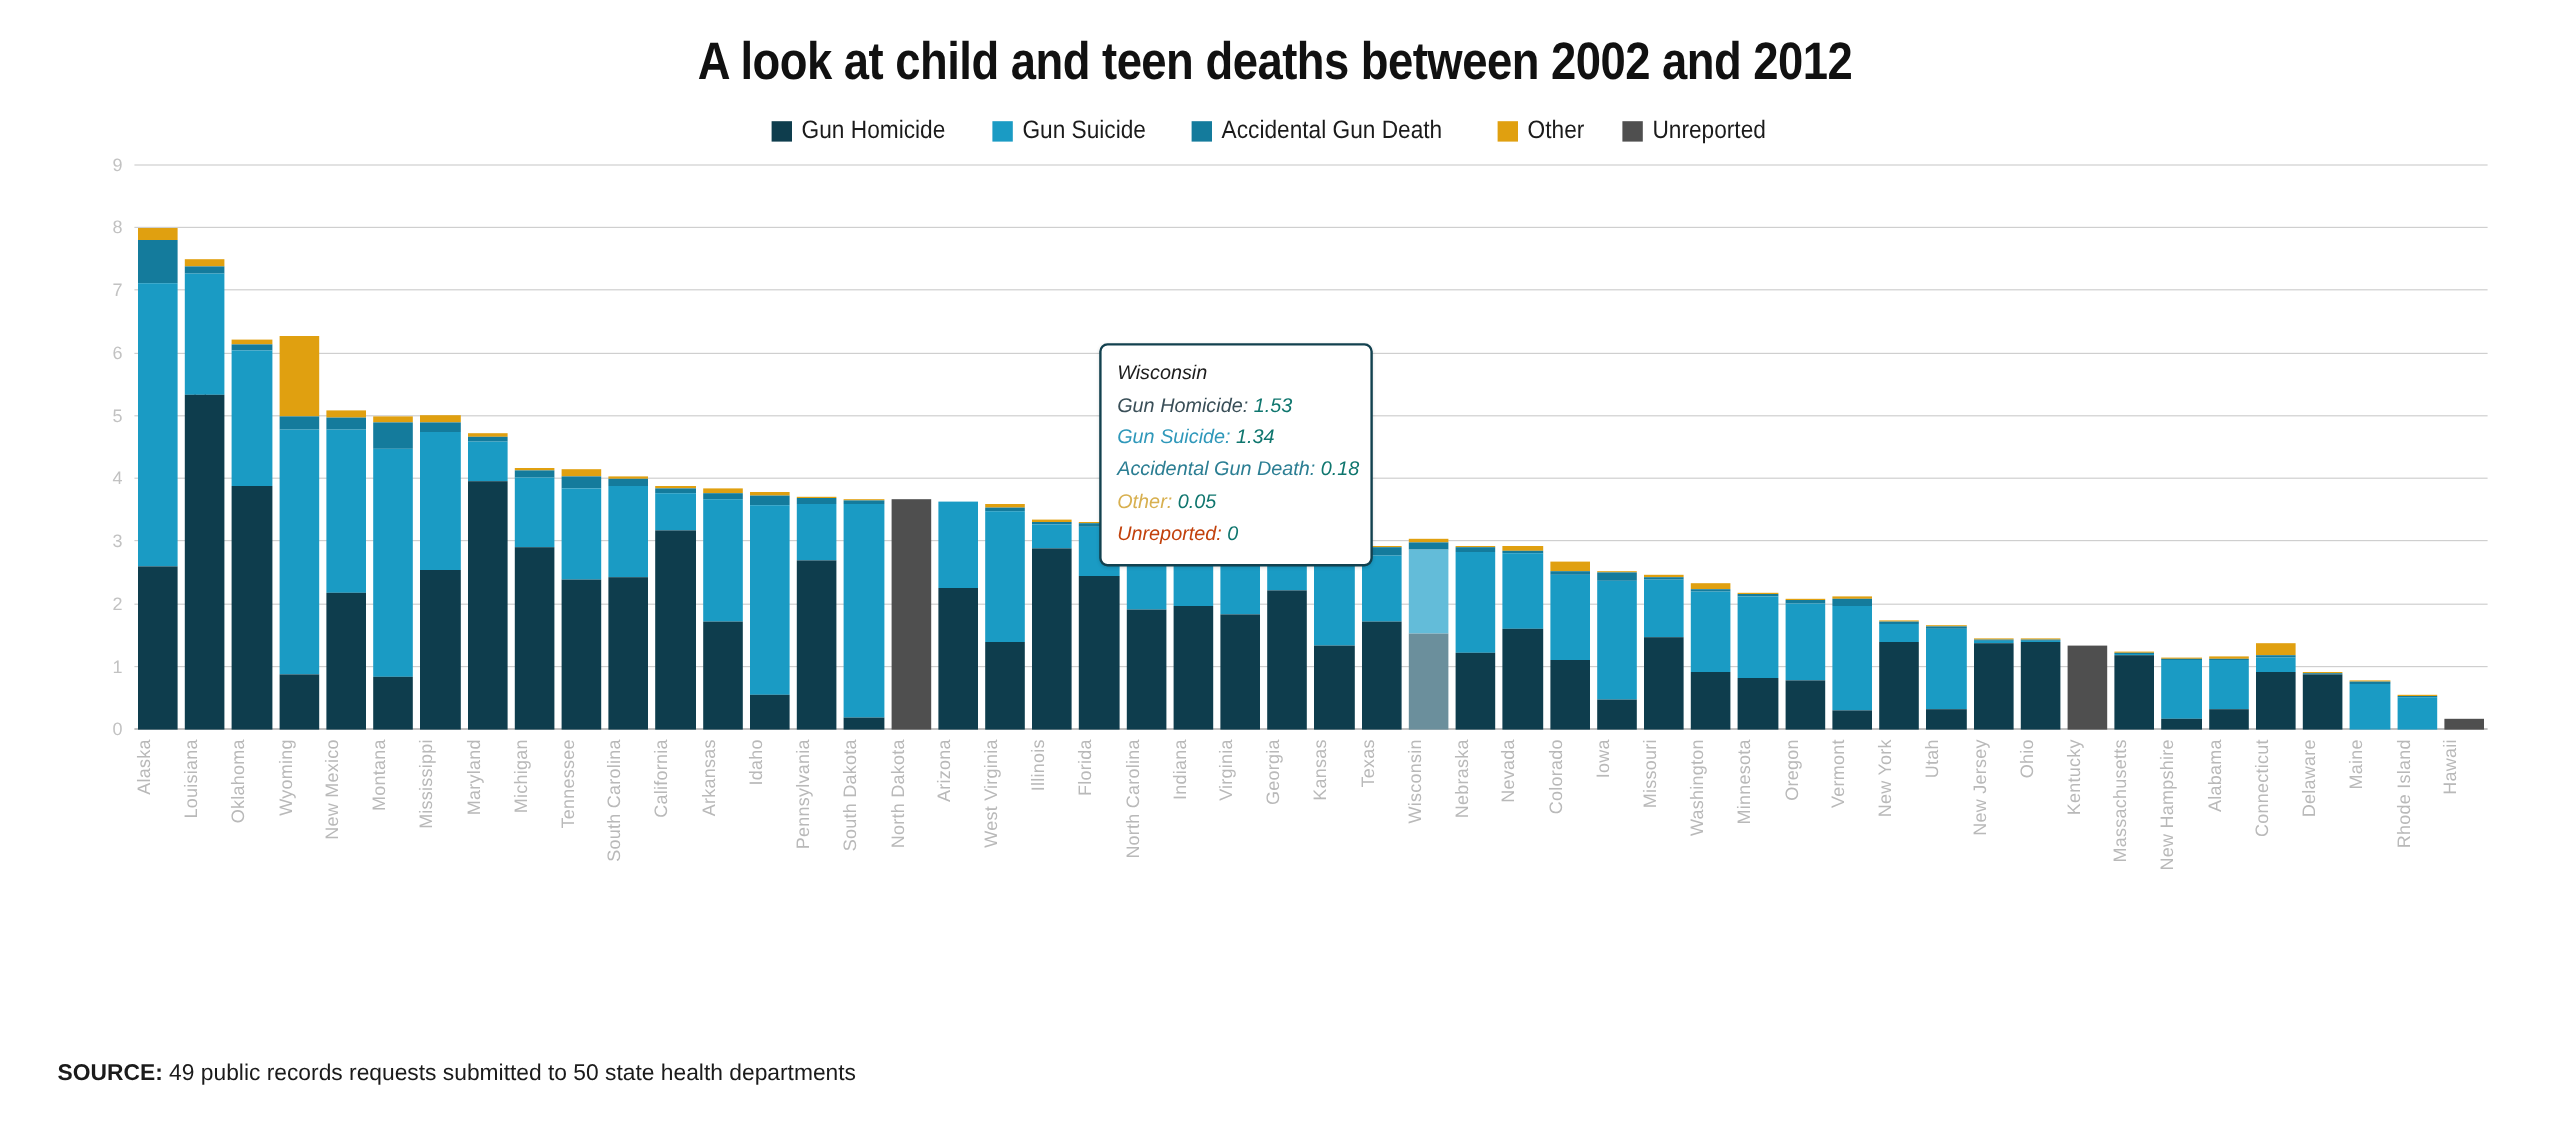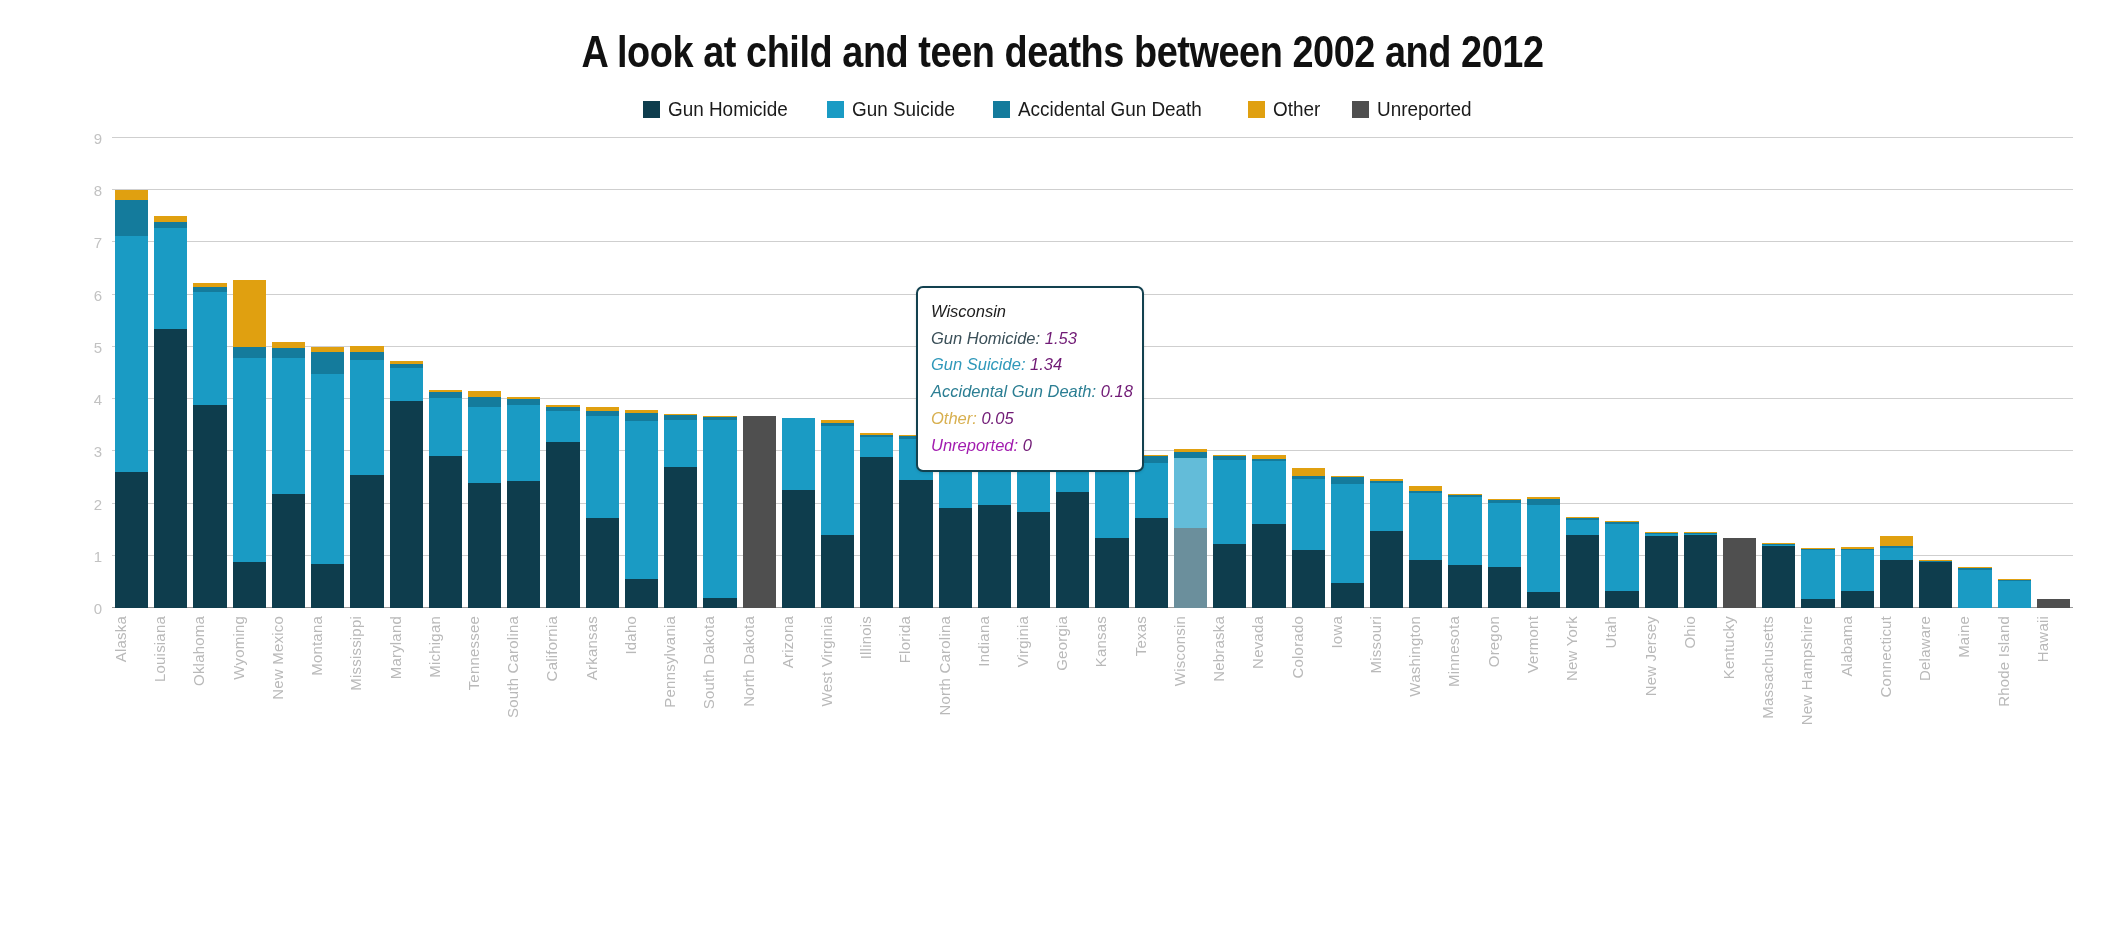--- a/index.html
+++ b/index.html
@@ -178,21 +178,21 @@
   }
   .tt-row {
     font-family: "Liberation Sans Narrow", "Liberation Sans", sans-serif;
     font-style: italic;
     font-size: 16.5px;
     line-height: 1.62;
     color: #1d1d1d;
     white-space: nowrap;
   }
   .tt-key { font-style: italic; }
-  .tt-val { font-style: italic; color: #701a75; }
+  .tt-val { font-style: italic; color: #0f766e; }
 
   
   .footer {
     position: absolute;
     left: 48px;
     bottom: 28px;
     width: 1400px;
   }
   .footer-line {
     font-family: "Liberation Sans Narrow", "Liberation Sans", sans-serif;
@@ -704,20 +704,23 @@
       <div class="x-label-cell"><span class="x-label-inner">Hawaii</span></div>
     </div>
 
   <div class="tooltip">
     <div class="tt-row">Wisconsin</div>
     <div id="tt-rows">
         <div class="tt-row"><span class="tt-key" style="color: rgb(58, 79, 88);">Gun Homicide:</span><span class="tt-val"> 1.53</span></div>
         <div class="tt-row"><span class="tt-key" style="color: rgb(47, 152, 186);">Gun Suicide:</span><span class="tt-val"> 1.34</span></div>
         <div class="tt-row"><span class="tt-key" style="color: rgb(43, 126, 147);">Accidental Gun Death:</span><span class="tt-val"> 0.18</span></div>
         <div class="tt-row"><span class="tt-key" style="color: rgb(216, 176, 80);">Other:</span><span class="tt-val"> 0.05</span></div>
-        <div class="tt-row"><span class="tt-key" style="color: #a21caf;">Unreported:</span><span class="tt-val"> 0</span></div>
+        <div class="tt-row"><span class="tt-key" style="color: #c2410c;">Unreported:</span><span class="tt-val"> 0</span></div>
       </div>
   </div>
 
 </div>
 
 <div class="footer">
+  <div class="footer-line">
+    <span class="footer-key">SOURCE:</span><span> 49 public records requests submitted to 50 state health departments</span>
+  </div>
 </div>
 
 </body></html>

